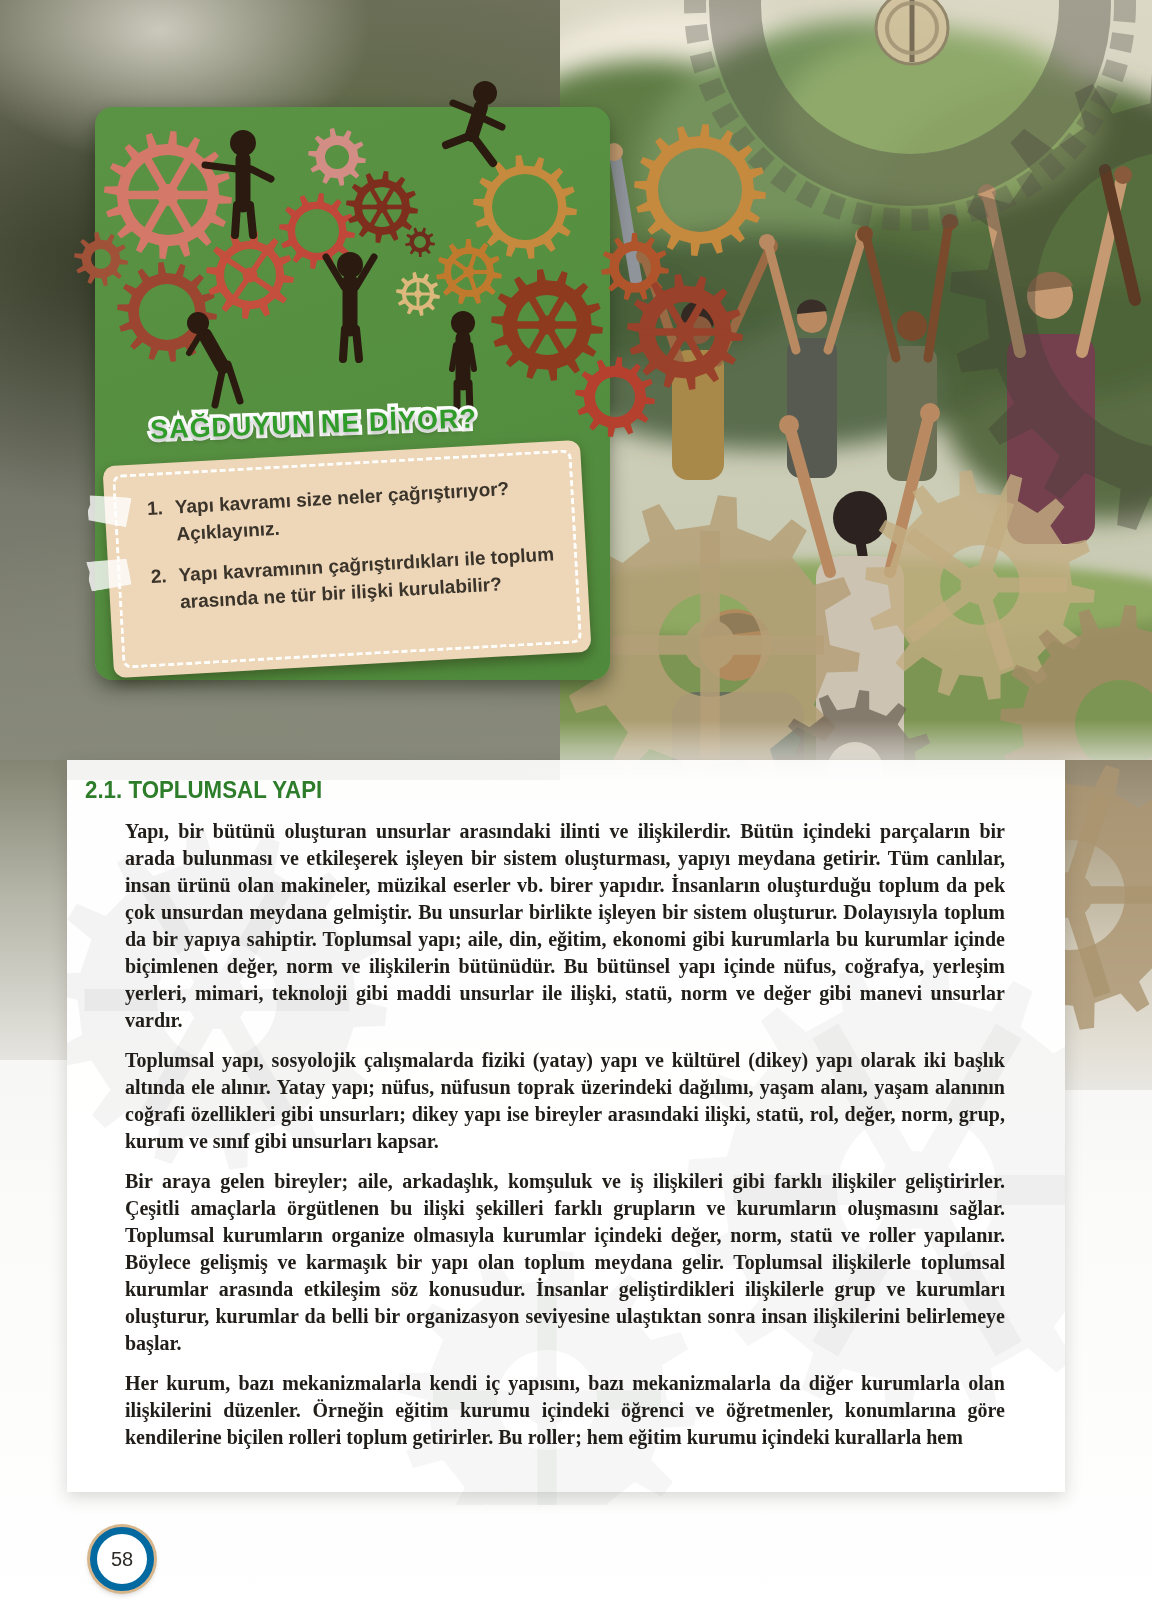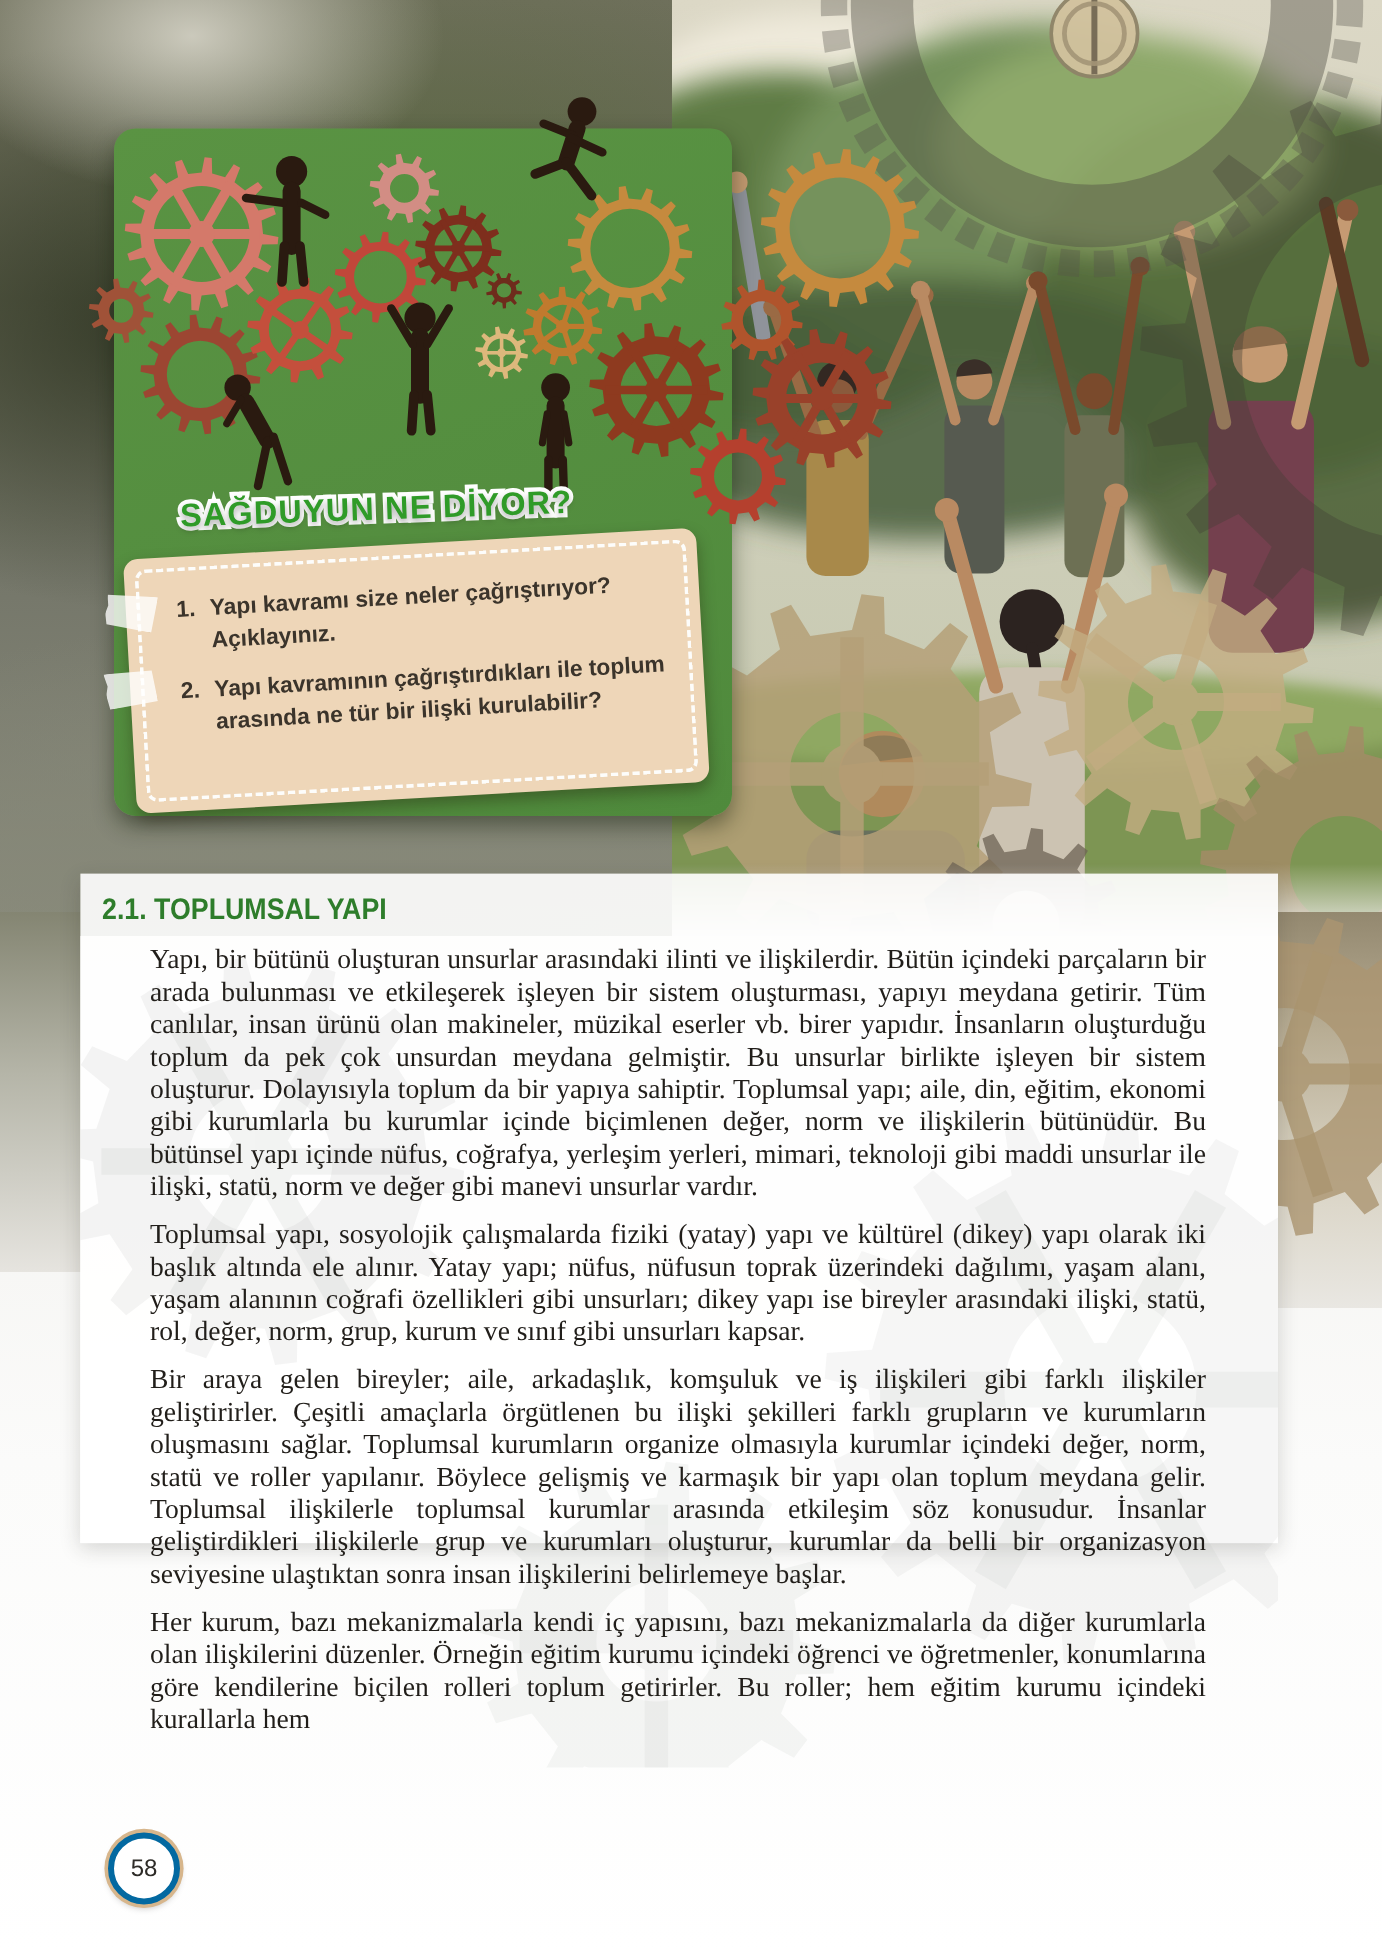--- a/index.html
+++ b/index.html
@@ -46,37 +46,37 @@
   .q-list{position:absolute;left:34px;top:32px;right:26px;display:flex;flex-direction:column;gap:14px;}
   .q-item{display:flex;gap:12px;font-size:19px;font-weight:700;color:#3b342b;line-height:1.42;}
   .q-num{min-width:24px;text-align:right;flex:0 0 auto;}
   .tape{position:absolute;background:rgba(255,255,255,.78);box-shadow:0 1px 3px rgba(0,0,0,.25);}
   .tape1{left:-7px;top:388px;width:42px;height:30px;transform:rotate(7deg);
     clip-path:polygon(0 10%,100% 0,95% 100%,5% 92%,0 62%,4% 40%);}
   .tape2{left:-7px;top:452px;width:42px;height:30px;transform:rotate(-8deg);
     clip-path:polygon(0 0,96% 8%,100% 94%,4% 100%,0 60%,5% 35%);}
 
   .content-panel{
-    position:absolute;left:67px;top:728px;width:998px;height:558px;
+    position:absolute;left:67px;top:760px;width:998px;height:732px;
     background:rgba(255,255,255,.90);box-shadow:0 5px 16px rgba(40,40,35,.18);
   }
   .watermark{position:absolute;inset:0;overflow:hidden;pointer-events:none;}
   .section-heading{
     position:absolute;left:18px;top:15px;margin:0;
     font-size:23px;font-weight:700;color:#2e7d2b;letter-spacing:0;
     transform:scale(.97,1.08);transform-origin:left top;
   }
   .body-text{position:absolute;left:58px;top:58px;width:880px;}
   .body-text p{
     margin:0 0 13px 0;font-family:"Liberation Serif",serif;
-    font-size:23px;line-height:27px;color:#211e1a;text-align:justify;
+    font-size:20px;line-height:27px;color:#211e1a;text-align:justify;font-weight:bold;
   }
   .page-circle{
     position:absolute;left:90px;top:1527px;width:50px;height:50px;border-radius:50%;
-    background:#ffffff;border:5px solid #0369a1;
+    background:#ffffff;border:7px solid #0369a1;
     box-shadow:0 0 0 3px #d7b68c,0 3px 6px rgba(0,0,0,.25);
     display:flex;align-items:center;justify-content:center;
     font-size:20px;color:#2e2c28;
   }
 </style>
 </head>
 <body>
 
 <div class="collage">
   <div class="left-photo"></div>

